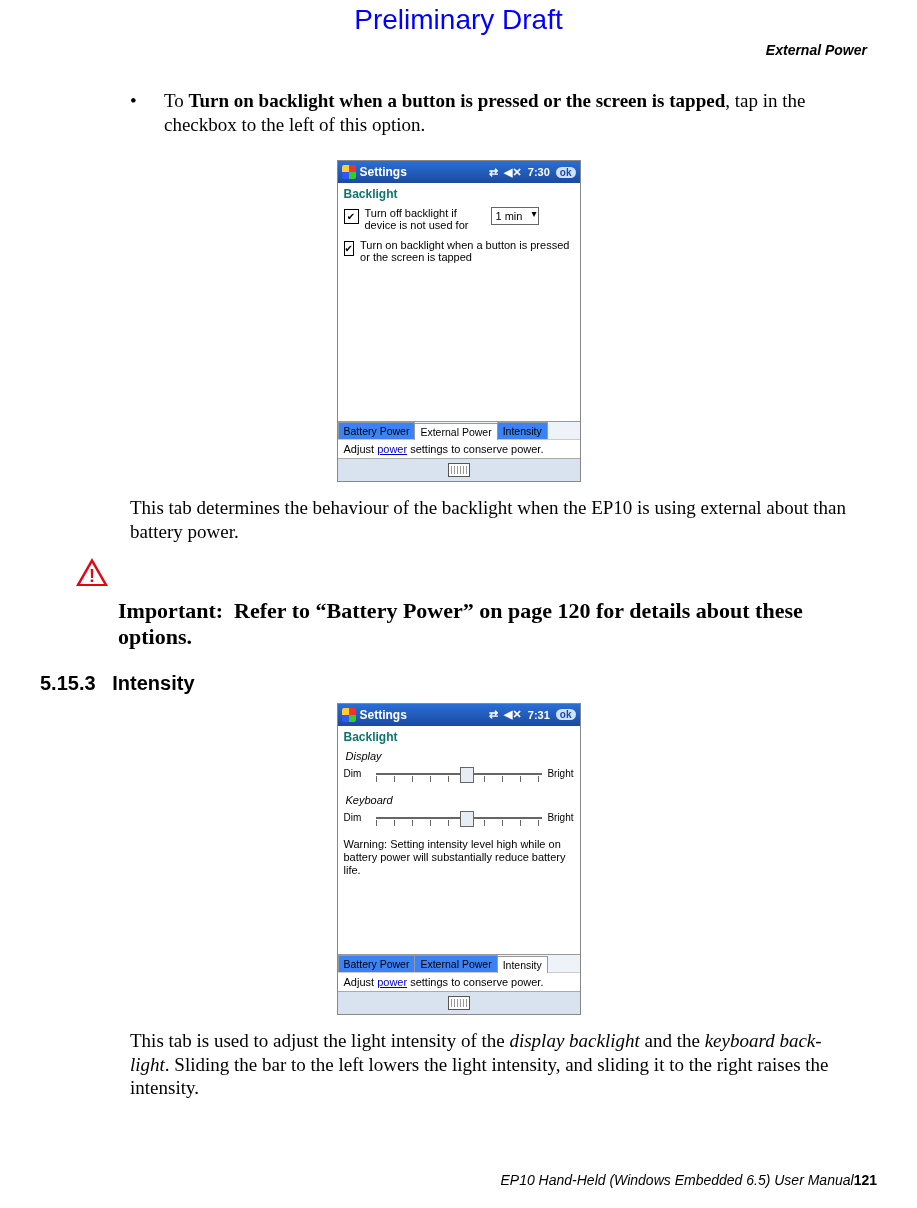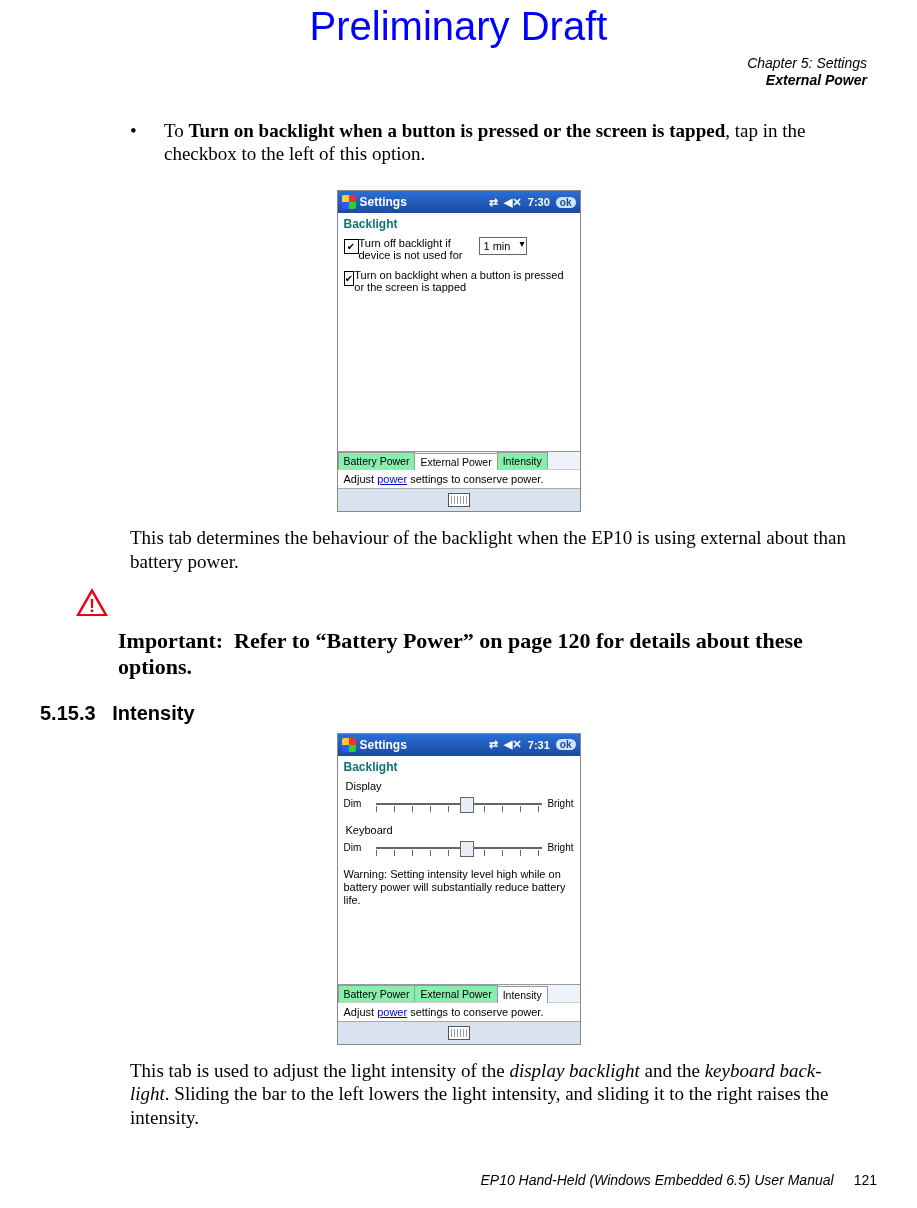--- a/index.html
+++ b/index.html
@@ -12,21 +12,21 @@
     color: #000;
     position: relative;
   }
   .page {
     padding: 0 40px 0 40px;
     box-sizing: border-box;
   }
   .prelim {
     text-align: center;
     color: #0000ff;
-    font-size: 40px;
+    font-size: 28px;
     font-family: Arial, sans-serif;
     margin-top: 4px;
     margin-bottom: 6px;
   }
   .hdr-right {
     text-align: right;
     font-style: italic;
     font-family: Arial, sans-serif;
     font-size: 14px;
     line-height: 1.2;
@@ -100,20 +100,21 @@
     font-size: 12px;
   }
   .wm-body {
     padding: 4px 6px;
     min-height: 200px;
     position: relative;
   }
   .wm-row {
     display: flex;
     align-items: flex-start;
+    gap: 6px;
     margin-bottom: 8px;
   }
   .wm-check {
     width: 13px; height: 13px; border:1px solid #000; background:#fff;
     display:inline-flex; align-items:center; justify-content:center;
     font-size: 11px; line-height: 1; margin-top:2px;
   }
   .wm-check.checked::after { content:"✔"; font-size:10px; }
   .wm-select {
     border:1px solid #666; padding:0 16px 0 4px; height:16px; font-size:11px;
@@ -121,21 +122,21 @@
   }
   .wm-select::after {
     content:"▾"; position:absolute; right:2px; top:0; font-size:10px; color:#000;
   }
   .wm-tabs {
     display:flex; border-top:1px solid #999; background:#eef2f9;
     font-size: 10.5px;
   }
   .wm-tab {
     padding: 2px 5px; border:1px solid #999; border-bottom:none;
-    background:#86efac; margin-right:-1px;
+    background:#3b82f6; margin-right:-1px;
   }
   .wm-tab.active { background:#fff; position:relative; top:1px; }
   .wm-hint {
     padding:3px 6px; font-size:11px; border-top:1px solid #ccc;
   }
   .wm-hint a { color:#0000cc; text-decoration:underline; }
   .wm-bottombar {
     height: 22px; background:#d9e2ef; border-top:1px solid #aaa;
     display:flex; align-items:center; justify-content:center;
   }
@@ -164,53 +165,52 @@
     border-bottom:21px solid #fff; position:absolute; top:5px; left:4px;
   }
   .warn-bang {
     position:absolute; top:8px; left:13px; color:#e30613; font-weight:bold; font-size:18px;
     font-family: Arial, sans-serif;
   }
   .important-text {
     font-weight: bold; font-size:22px; padding-top:8px;margin-top:32px;
   }
   .slider-block { margin-bottom:10px; }
-  .slider-label { font-size:11px; padding-left:2px; }
+  .slider-label { font-size:11px; padding-left:2px;font-style:italic; }
   .slider-line { display:flex; align-items:center; gap:2px; margin-top:2px;}
   .slider-end { font-size:10px; width:30px; }
   .slider-track {
     flex:1; height:20px; position:relative;
   }
   .slider-rail { position:absolute; top:9px; left:0; right:0; height:2px; background:#666;}
   .slider-ticks { position:absolute; top:12px; left:0; right:0; height:6px;
     background: repeating-linear-gradient(90deg,#666 0 1px, transparent 1px 18px);
   }
   .slider-thumb {
     position:absolute; top:3px; width:12px; height:14px; background:#e8edf5;
     border:1px solid #666; transform:translateX(-50%);
   }
   .wm-warn { font-size:11px; color:#000; margin-top:8px; line-height:1.2;}
   .footer {
     position:absolute; bottom:20px; right:40px;
     font-style:italic; font-family: Arial, sans-serif; font-size:14px;
     display:flex; align-items:center; gap:0;
   }
-  .footer .pg { font-weight:normal; font-style:normal;margin-left:20px; }
+  .footer .pg { font-weight:bold; font-style:normal; }
   b.inline { font-weight:bold; }
   i.inline { font-style:italic; }
 </style>
 </head>
 <body>
 
 <div class="page">
 
   <div class="prelim">Preliminary Draft</div>
 
   <div class="hdr-right">
-    <div>Chapter 5:  Settings</div>
     <div><b class="inline">External Power</b></div>
   </div>
 
   <div class="bullet">
     <div class="dot">•</div>
     <div>
       <span>To </span><b class="inline">Turn on backlight when a button is pressed or the screen is tapped</b><span>, tap in the checkbox to the left of this option.</span>
     </div>
   </div>
 

